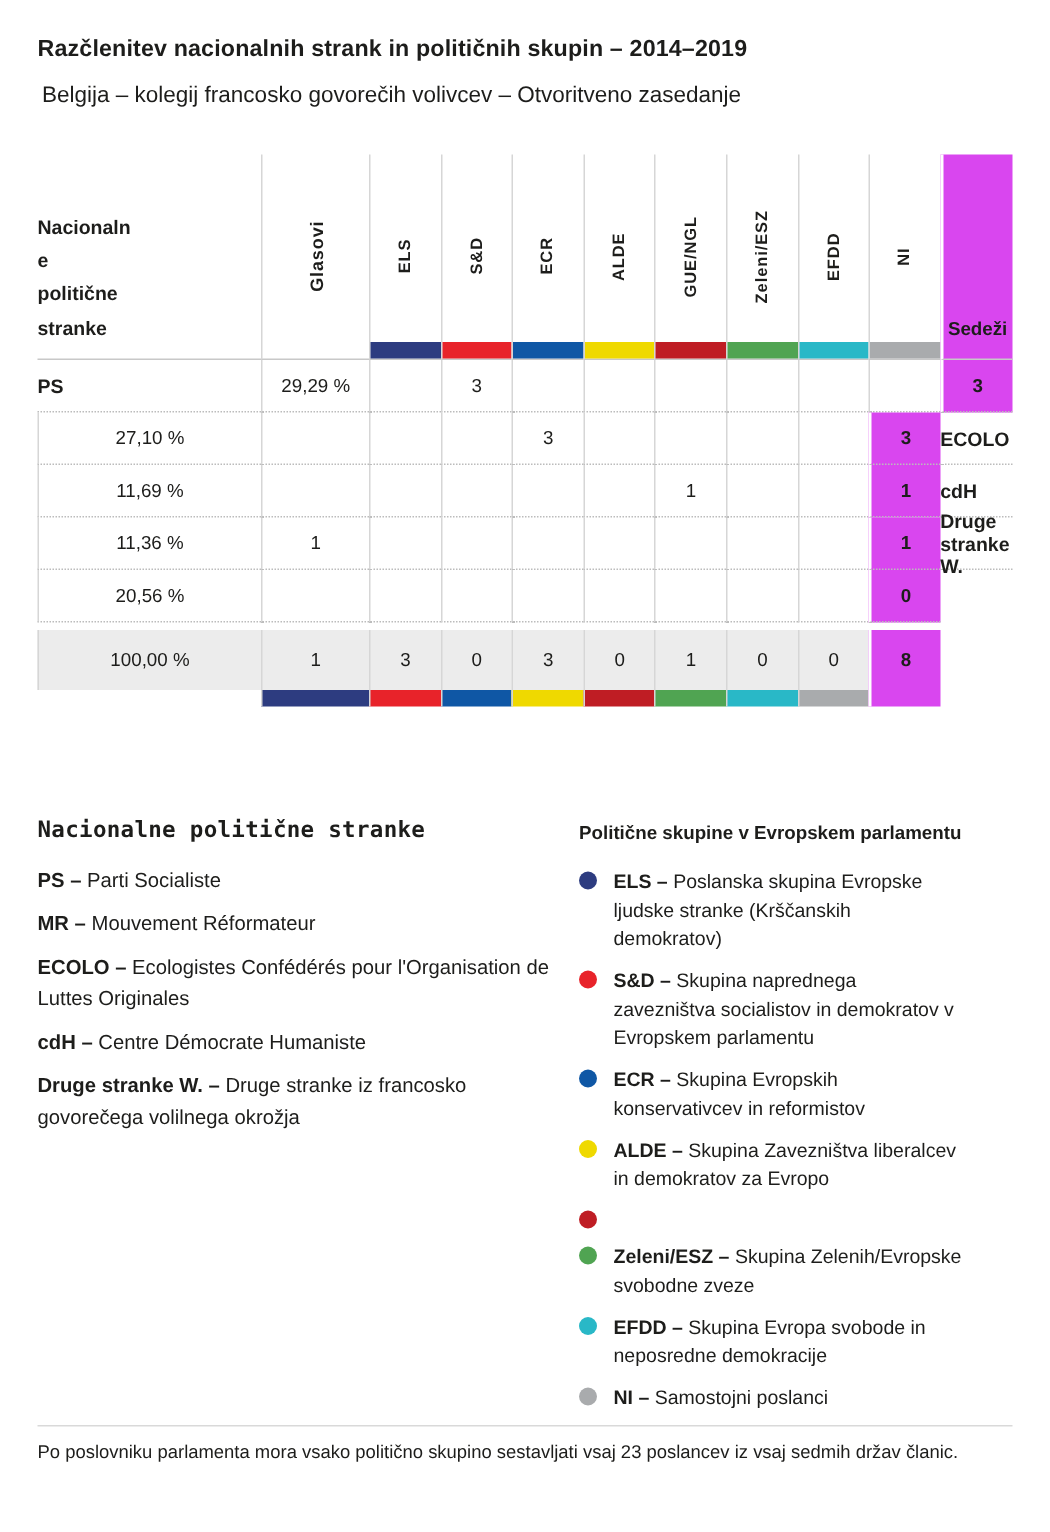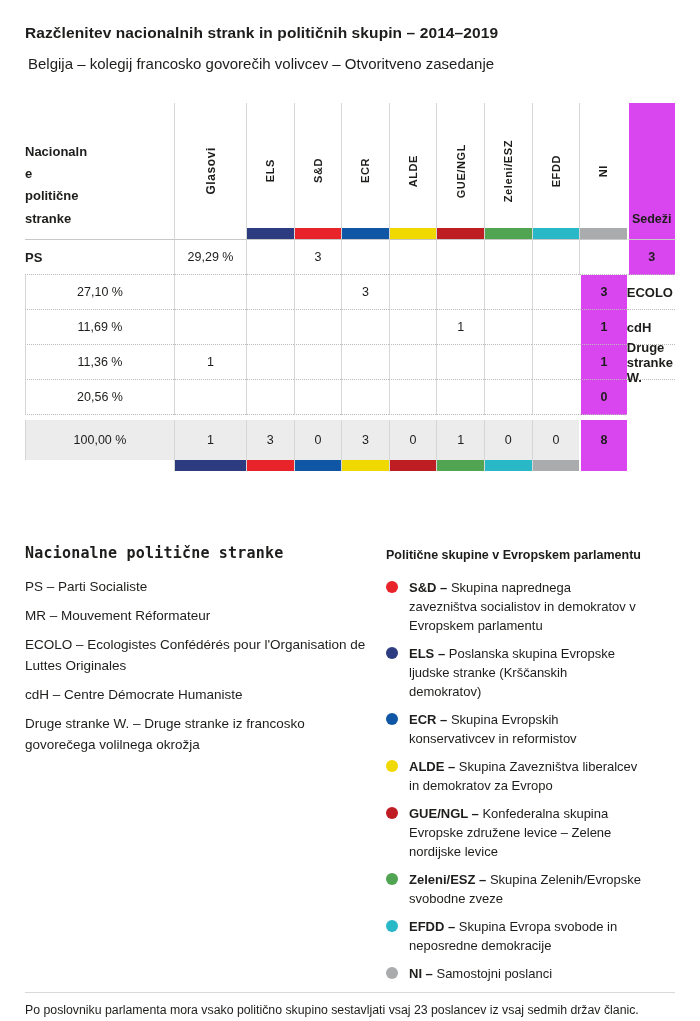--- a/index.html
+++ b/index.html
@@ -35,21 +35,21 @@
   .seats-h{align-items:flex-end;padding-bottom:13px;font-weight:700;font-size:12.5px;}
   .pname{justify-content:flex-start;font-weight:700;font-size:13px;}
   
   .legend-row{display:flex;margin-top:73px;min-height:383px;align-items:flex-start;}
   .party-legend{width:350px;}
   .party-legend h3{
     font-family:"DejaVu Sans Mono","Liberation Mono",monospace;
     font-size:15px;font-weight:700;margin:0 0 14px 0;letter-spacing:.2px;
   }
   .party-legend .pl-item{font-size:13.5px;line-height:21px;margin-bottom:8px;}
-  .party-legend .lg-code{font-weight:400;text-align:right;}
+  .party-legend .lg-code{font-weight:700;text-align:right;}
   .group-legend{margin-left:11px;width:280px;}
   .group-legend h3{font-size:12.5px;font-weight:700;margin:4px 0 16px 0;}
   .gl-item{display:flex;margin-bottom:9px;}
   .gl-dot{width:12px;height:12px;border-radius:50%;flex:0 0 12px;margin-top:3px;}
   .gl-text{margin-left:11px;font-size:13px;line-height:19px;width:232px;}
   .gl-text .lg-code{font-weight:700;}
   
   .rule{border:0;border-top:1px solid #d9d9d9;margin:0;}
   .note{font-size:12.3px;margin:10px 0 11px 0;}
 </style>
@@ -187,38 +187,37 @@
           <div class="pl-item"><span class="lg-code">MR – </span>Mouvement Réformateur</div>
           <div class="pl-item"><span class="lg-code">ECOLO – </span>Ecologistes Confédérés pour l'Organisation de Luttes Originales</div>
           <div class="pl-item"><span class="lg-code">cdH – </span>Centre Démocrate Humaniste</div>
           <div class="pl-item"><span class="lg-code">Druge stranke W. – </span>Druge stranke iz francosko govorečega volilnega okrožja</div>
         </div>
     </div>
     <div class="group-legend">
       <h3>Politične skupine v Evropskem parlamentu</h3>
       <div>
           <div class="gl-item">
+            <span class="gl-dot" style="background: rgb(45, 60, 128);"></span>
+            <span class="gl-text"><span class="lg-code">ELS – </span>Poslanska skupina Evropske ljudske stranke (Krščanskih demokratov)</span>
+          </div>
+          <div class="gl-item">
             <span class="gl-dot" style="background: rgb(232, 35, 42);"></span>
             <span class="gl-text"><span class="lg-code">S&amp;D – </span>Skupina naprednega zavezništva socialistov in demokratov v Evropskem parlamentu</span>
           </div>
           <div class="gl-item">
-            <span class="gl-dot" style="background: rgb(45, 60, 128);"></span>
-            <span class="gl-text"><span class="lg-code">ELS – </span>Poslanska skupina Evropske ljudske stranke (Krščanskih demokratov)</span>
-          </div>
-          <div class="gl-item">
             <span class="gl-dot" style="background: rgb(15, 87, 165);"></span>
             <span class="gl-text"><span class="lg-code">ECR – </span>Skupina Evropskih konservativcev in reformistov</span>
           </div>
           <div class="gl-item">
             <span class="gl-dot" style="background: rgb(239, 217, 0);"></span>
             <span class="gl-text"><span class="lg-code">ALDE – </span>Skupina Zavezništva liberalcev in demokratov za Evropo</span>
           </div>
           <div class="gl-item">
             <span class="gl-dot" style="background: rgb(191, 29, 36);"></span>
-            <span class="gl-text"><span class="lg-code">GUE/NGL – </span>Konfederalna skupina Evropske združene levice – Zelene nordijske levice</span>
           </div>
           <div class="gl-item">
             <span class="gl-dot" style="background: rgb(80, 164, 82);"></span>
             <span class="gl-text"><span class="lg-code">Zeleni/ESZ – </span>Skupina Zelenih/Evropske svobodne zveze</span>
           </div>
           <div class="gl-item">
             <span class="gl-dot" style="background: rgb(41, 184, 199);"></span>
             <span class="gl-text"><span class="lg-code">EFDD – </span>Skupina Evropa svobode in neposredne demokracije</span>
           </div>
           <div class="gl-item">

